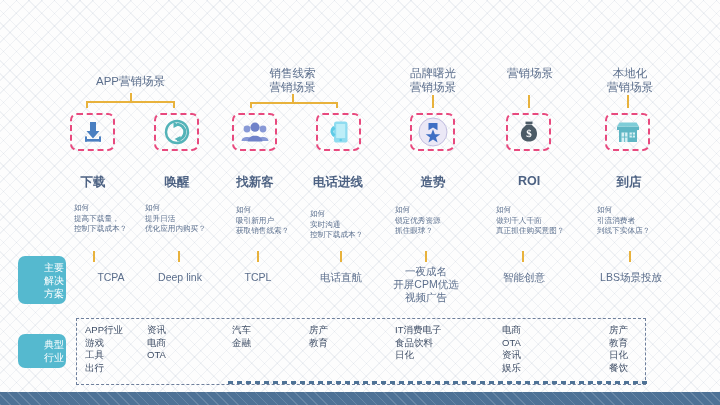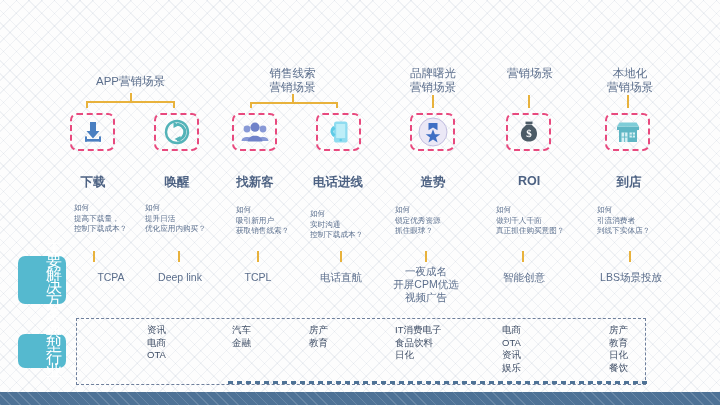--- a/index.html
+++ b/index.html
@@ -84,21 +84,21 @@
     white-space: nowrap;
   }
 
   
   .side-badge {
     position: absolute;
     background: #55b9cf;
     border-radius: 7px;
     color: #ffffff;
     text-align: center;
-    font-size: 16px;
+    font-size: 10px;
     line-height: 13px;
     display: flex;
     align-items: center;
     justify-content: center;
     padding-left: 24px;
   }
 
   
   .sol-tick {
     position: absolute;
@@ -337,20 +337,26 @@
   </div>
 
   <div class="side-badge" style="left:18px; top:334px; width:48px; height:34px;">
     <div>
       <div>典型</div>
       <div>行业</div>
     </div>
   </div>
 
   <div id="industry-box">
+    <div class="ind-col" style="left:8px; top:5px;">
+      <div>APP行业</div>
+      <div>游戏</div>
+      <div>工具</div>
+      <div>出行</div>
+    </div>
     <div class="ind-col" style="left:70px; top:5px;">
       <div>资讯</div>
       <div>电商</div>
       <div>OTA</div>
     </div>
     <div class="ind-col" style="left:155px; top:5px;">
       <div>汽车</div>
       <div>金融</div>
     </div>
     <div class="ind-col" style="left:232px; top:5px;">

